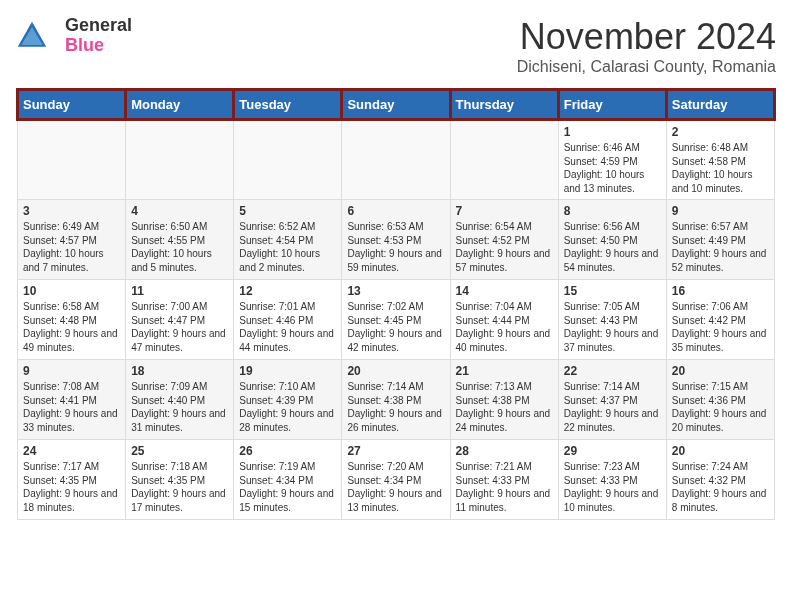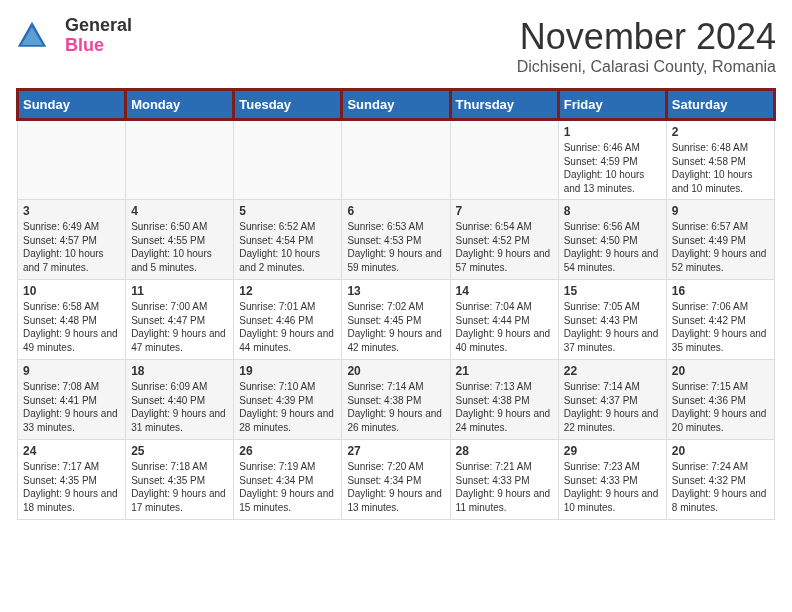--- a/index.html
+++ b/index.html
@@ -239,21 +239,21 @@
       </tr>
       <tr>
         <td>
           <span class="day-number">9</span>
           <div class="day-info">Sunrise: 7:08 AM
 Sunset: 4:41 PM
 Daylight: 9 hours and 33 minutes.</div>
         </td>
         <td>
           <span class="day-number">18</span>
-          <div class="day-info">Sunrise: 6:09 AM
+          <div class="day-info">Sunrise: 7:09 AM
 Sunset: 4:40 PM
 Daylight: 9 hours and 31 minutes.</div>
         </td>
         <td>
           <span class="day-number">19</span>
           <div class="day-info">Sunrise: 7:10 AM
 Sunset: 4:39 PM
 Daylight: 9 hours and 28 minutes.</div>
         </td>
         <td>

